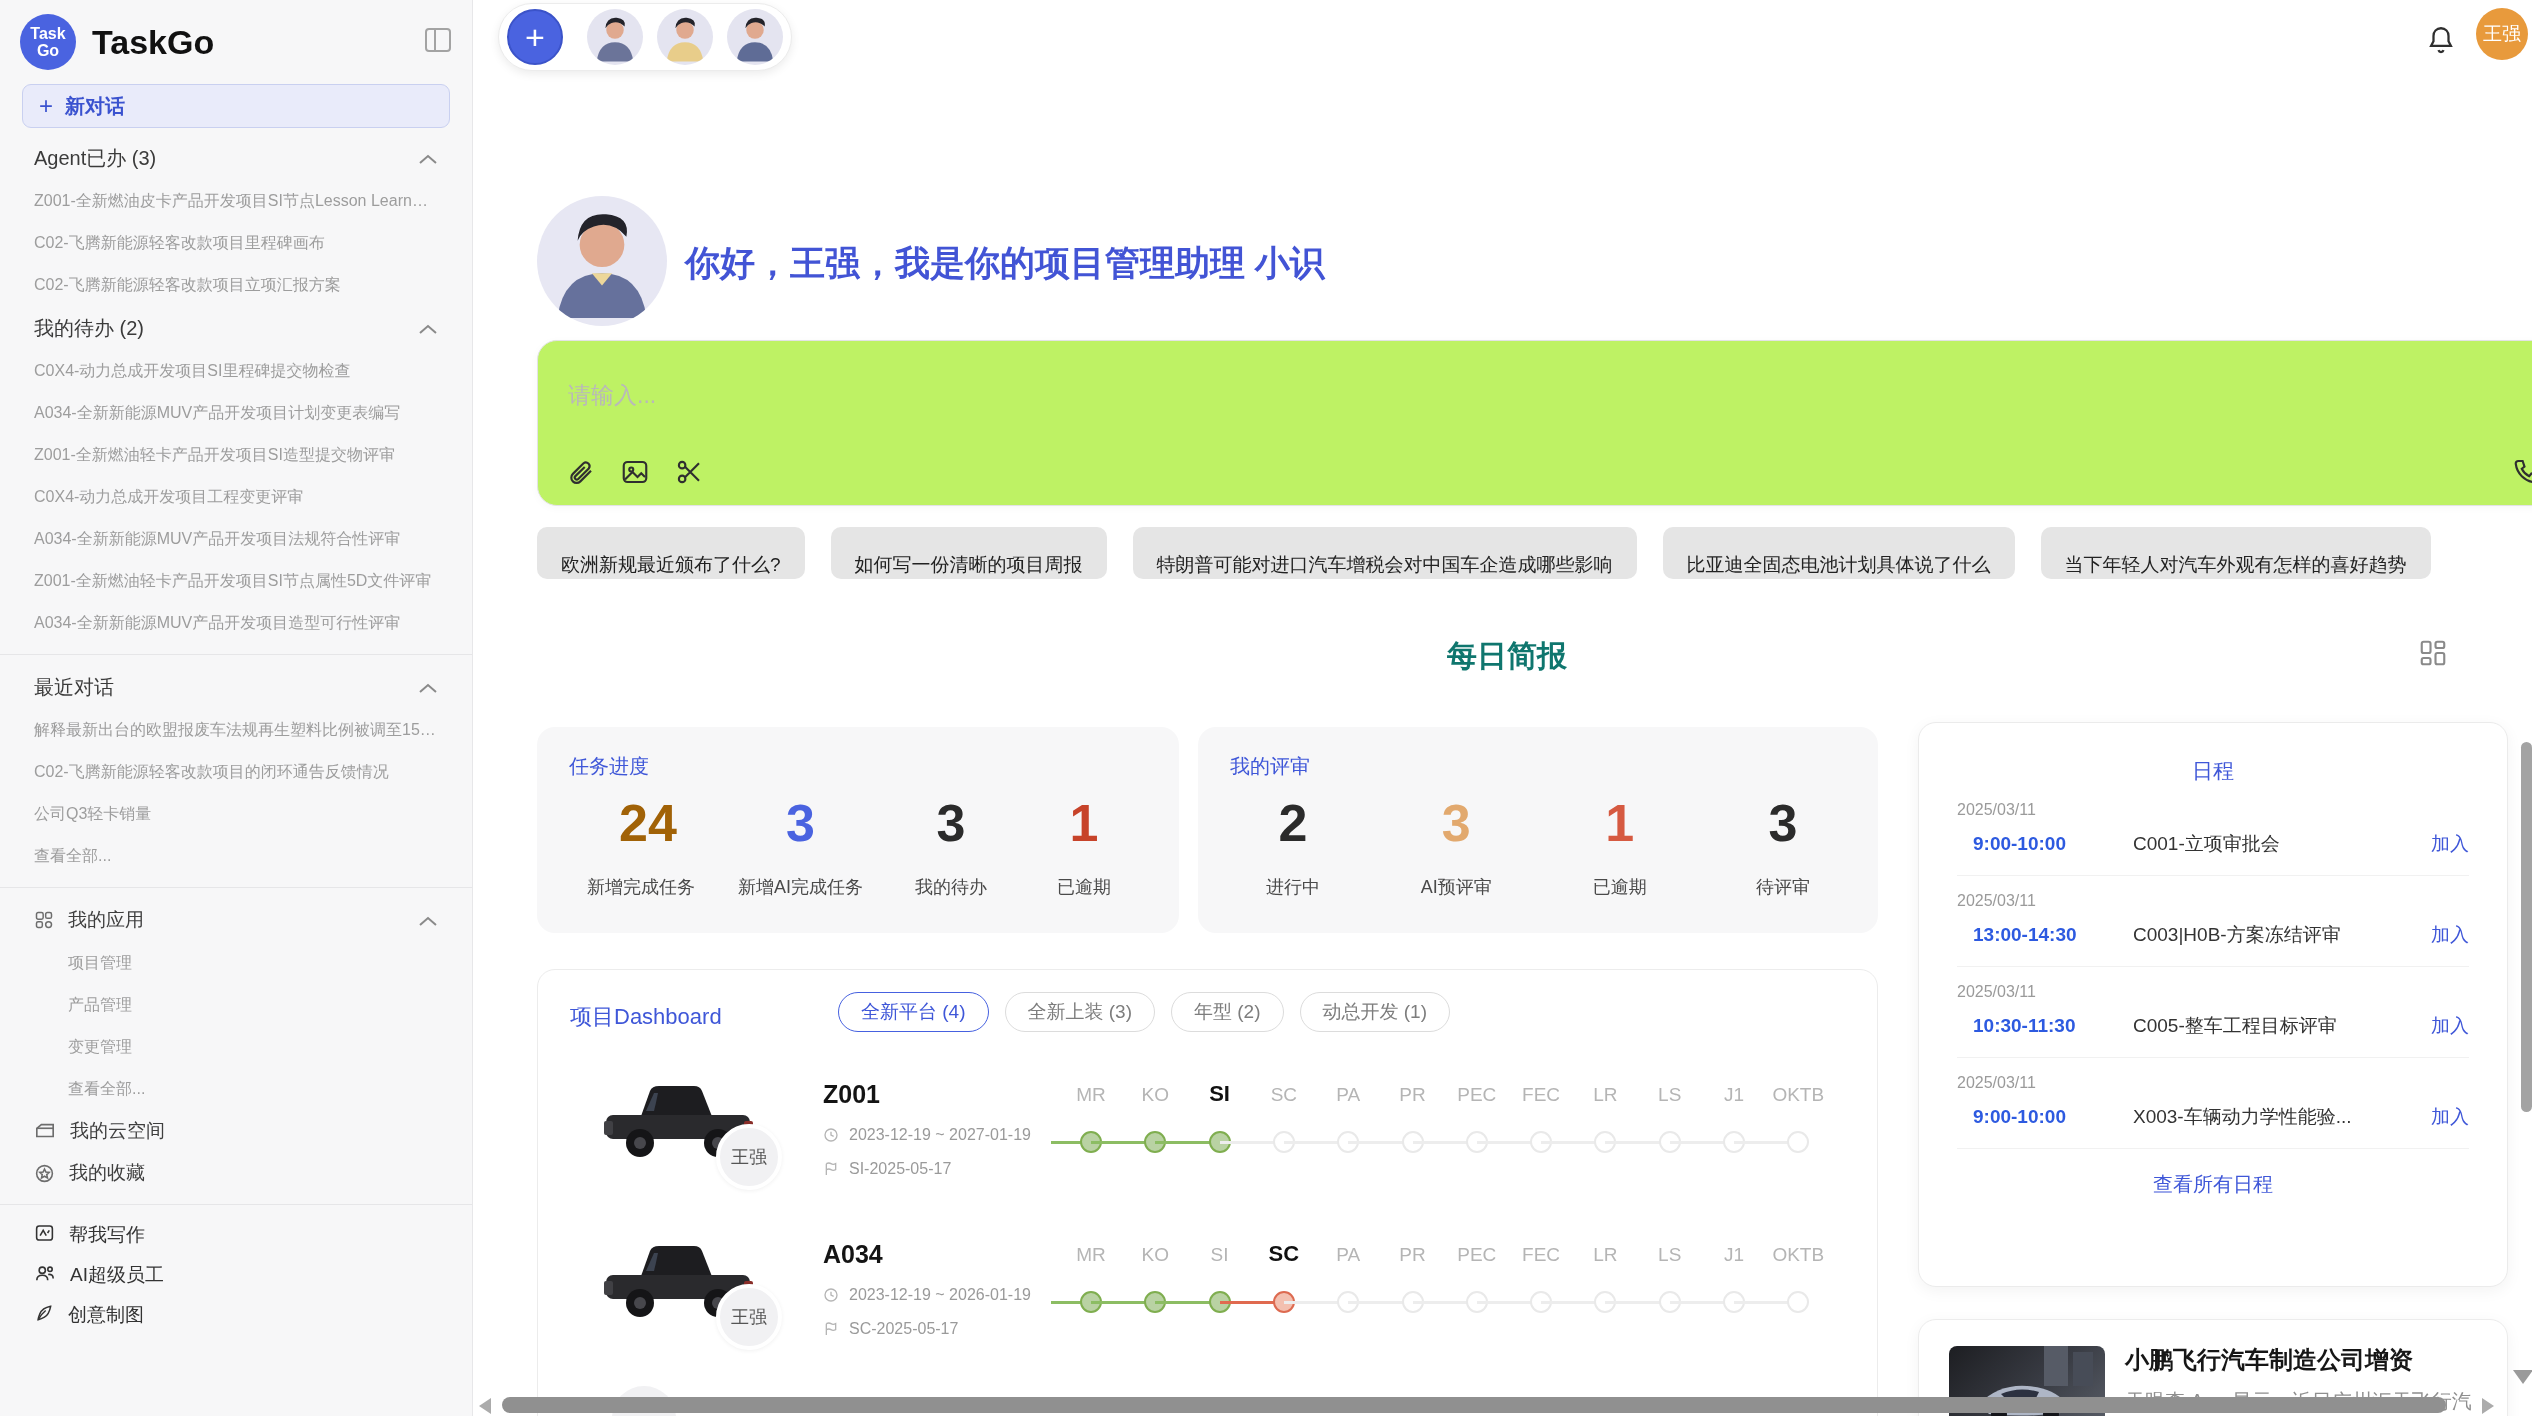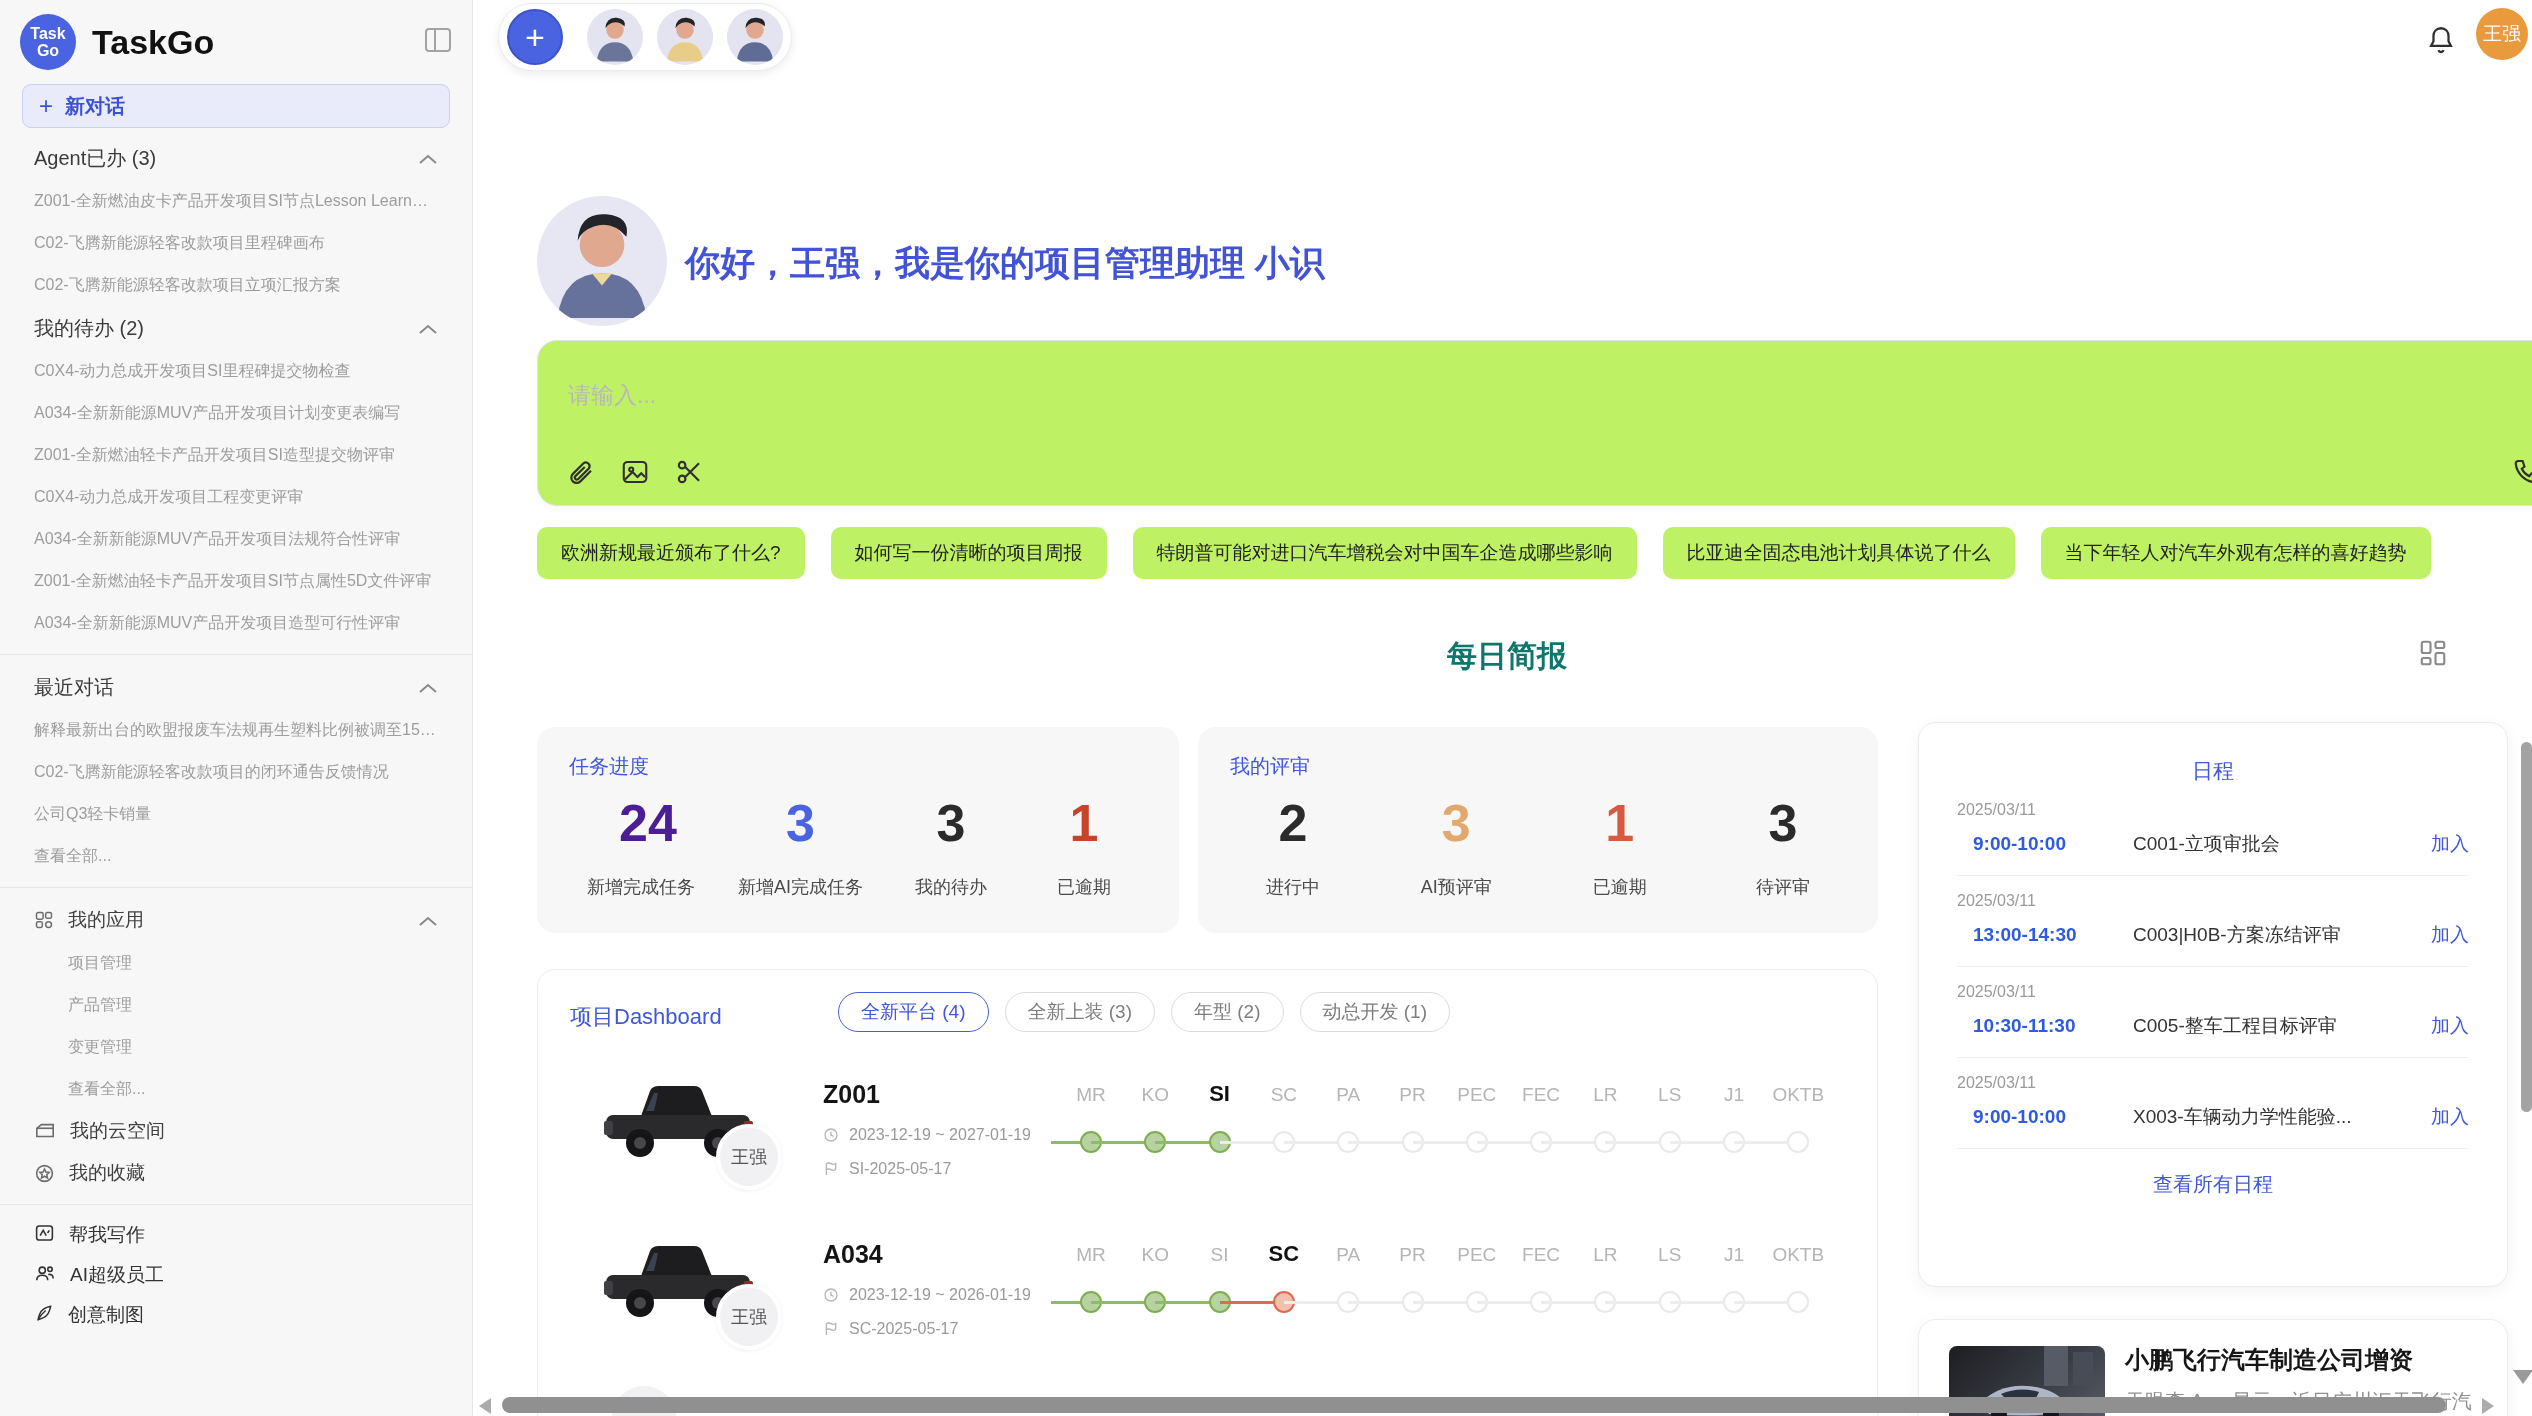--- a/index.html
+++ b/index.html
@@ -57,21 +57,21 @@
             border:1px solid #e3e3e5;border-radius:20px;box-shadow:0 2px 8px rgba(0,0,0,.03);}
   .inputbox input{position:absolute;left:28px;top:40px;width:1600px;border:none;outline:none;
                   font-size:23px;color:#333;font-family:inherit;background:transparent;}
   .inputbox input::placeholder{color:#b9b9b9;}
   .in-icons{position:absolute;left:28px;bottom:18px;display:flex;gap:24px;color:#2f2f2f;}
   .in-icons-r{position:absolute;right:28px;bottom:18px;display:flex;gap:26px;color:#2f2f2f;align-items:center;}
   .icon-btn{cursor:pointer;display:flex;}
   .send{color:#4661e0;}
 
   .chips{position:absolute;left:64px;top:527px;display:flex;gap:26px;}
-  .chip{height:52px;line-height:52px;padding:0 24px;background:#bef264;border-radius:10px;
+  .chip{height:52px;line-height:52px;padding:12px 24px;background:#e5e5e5;border-radius:10px;
         font-size:19px;color:#222;white-space:nowrap;cursor:pointer;}
 
   .brief-title{position:absolute;left:64px;top:636px;width:1940px;text-align:center;
                font-size:30px;font-weight:700;color:#0f766e;}
   .brief-icon{position:absolute;left:1945px;top:638px;color:#8a8a8a;cursor:pointer;}
 
   .statcard{position:absolute;top:727px;height:206px;background:#f7f7f8;border-radius:18px;}
   .statcard .sc-title{position:absolute;left:32px;top:26px;font-size:20px;color:#3f57d8;}
   .sc-row{position:absolute;left:50px;right:50px;top:70px;display:flex;justify-content:space-between;}
   .sc-col{display:flex;flex-direction:column;align-items:center;min-width:90px;}
@@ -364,21 +364,21 @@
         <rect x="3" y="3" width="7" height="9" rx="1.5"></rect>
           <rect x="14" y="3" width="7" height="5" rx="1.5"></rect>
         <rect x="3" y="16" width="7" height="5" rx="1.5"></rect>
           <rect x="14" y="12" width="7" height="9" rx="1.5"></rect>
       </svg></span>
 
     <div class="statcard" id="statcard0" style="left:64px;width:642px;">
       <div class="sc-title">任务进度</div>
       <div class="sc-row">
           <div class="sc-col">
-            <div class="sc-val" style="color: #4c1d95; margin-left: 14px;">24</div>
+            <div class="sc-val" style="color: #a16207; margin-left: 14px;">24</div>
             <div class="sc-lab">新增完成任务</div>
           </div>
           <div class="sc-col">
             <div class="sc-val" style="color: rgb(74, 99, 224);">3</div>
             <div class="sc-lab">新增AI完成任务</div>
           </div>
           <div class="sc-col">
             <div class="sc-val" style="color: rgb(43, 43, 43);">3</div>
             <div class="sc-lab">我的待办</div>
           </div>

